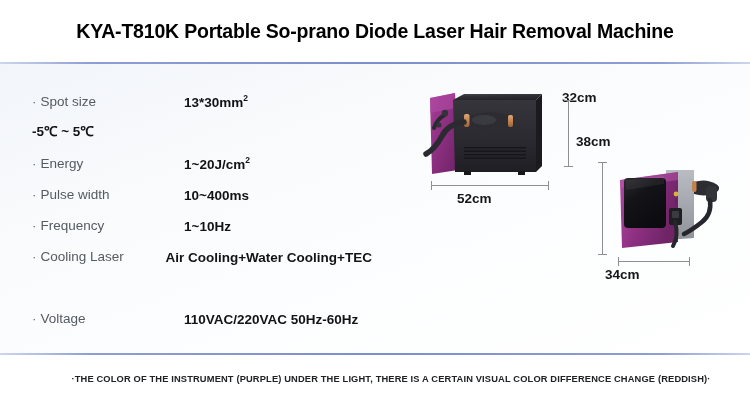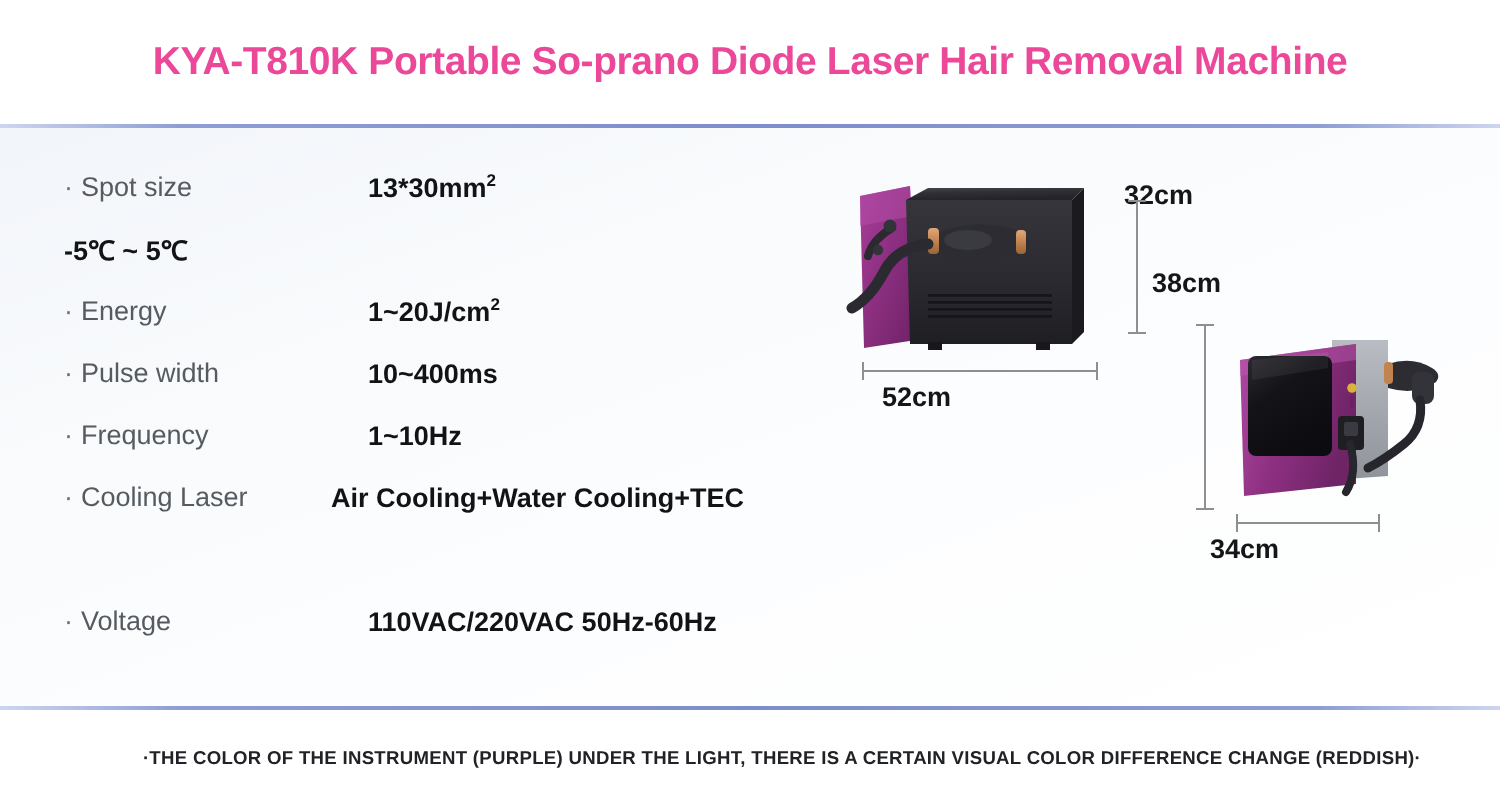--- a/index.html
+++ b/index.html
@@ -14,21 +14,21 @@
 
   
   .header {
     height:62px;
     background:#ffffff;
     display:flex; align-items:center; justify-content:center;
   }
   .title {
     font-size:19.5px;
     font-weight:bold;
-    color:#ec4899;
+    color:#000000;
     letter-spacing:-0.2px;
     white-space:nowrap;
   }
   .divider {
     height:2px;
     width:100%;
     background:linear-gradient(to right,#cdd6ee 0%, #8e9ed4 12%, #7c8ecb 50%, #8e9ed4 88%, #cdd6ee 100%);
   }
 
   
@@ -40,21 +40,21 @@
 
   
   .specs {
     position:absolute;
     left:32px; top:14px;
     width:340px;
   }
   .spec-row {
     height:31px;
     display:flex;
-    align-items:center;
+    align-items:flex-end;
   }
   .spec-label {
     width:152px;
     font-size:13.5px;
     color:#555b60;
     white-space:nowrap;
   }
   .spec-label .dot { margin-right:4px; color:#6a7075; }
   .spec-value {
     font-size:13.5px;
@@ -228,21 +228,21 @@
     <div class="dim-label" style="left:562px; top:13px;margin-top:13px;">32cm</div>
     <div class="dim-line-v" style="left:568px; top:36px; height:67px;">
       <span class="cap-h" style="top:0;"></span>
       <span class="cap-h" style="bottom:0;"></span>
     </div>
 
     <div class="dim-line-h" style="left:431px; top:121px; width:118px;">
       <span class="cap-v" style="left:0;"></span>
       <span class="cap-v" style="right:0;"></span>
     </div>
-    <div class="dim-label" style="left:441px; top:127px;text-align:right;">52cm</div>
+    <div class="dim-label" style="left:457px; top:127px;text-align:right;">52cm</div>
 
     <div class="machine-side">
       <svg viewBox="0 0 118 90" width="118" height="90">
         <defs>
           <linearGradient id="purpBody2" x1="0" y1="0" x2="1" y2="0.4">
             <stop offset="0%" stop-color="#b04aa3"></stop>
             <stop offset="50%" stop-color="#8e3082"></stop>
             <stop offset="100%" stop-color="#6f2466"></stop>
           </linearGradient>
           <linearGradient id="screenG" x1="0" y1="0" x2="0.6" y2="1">

